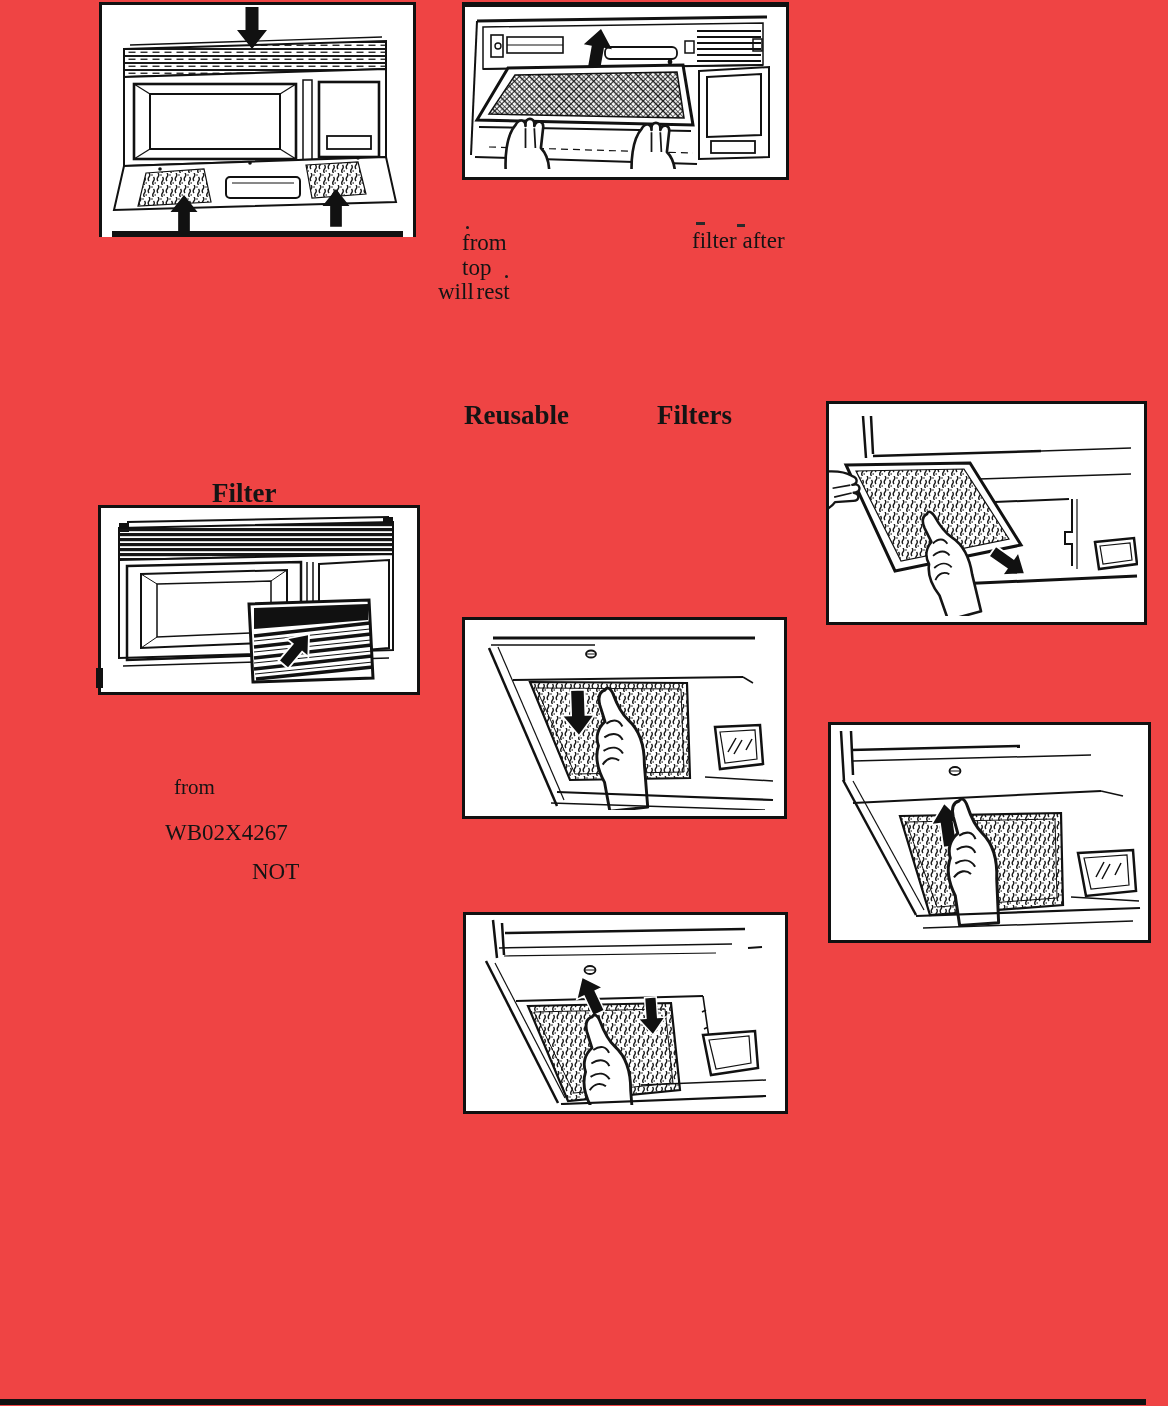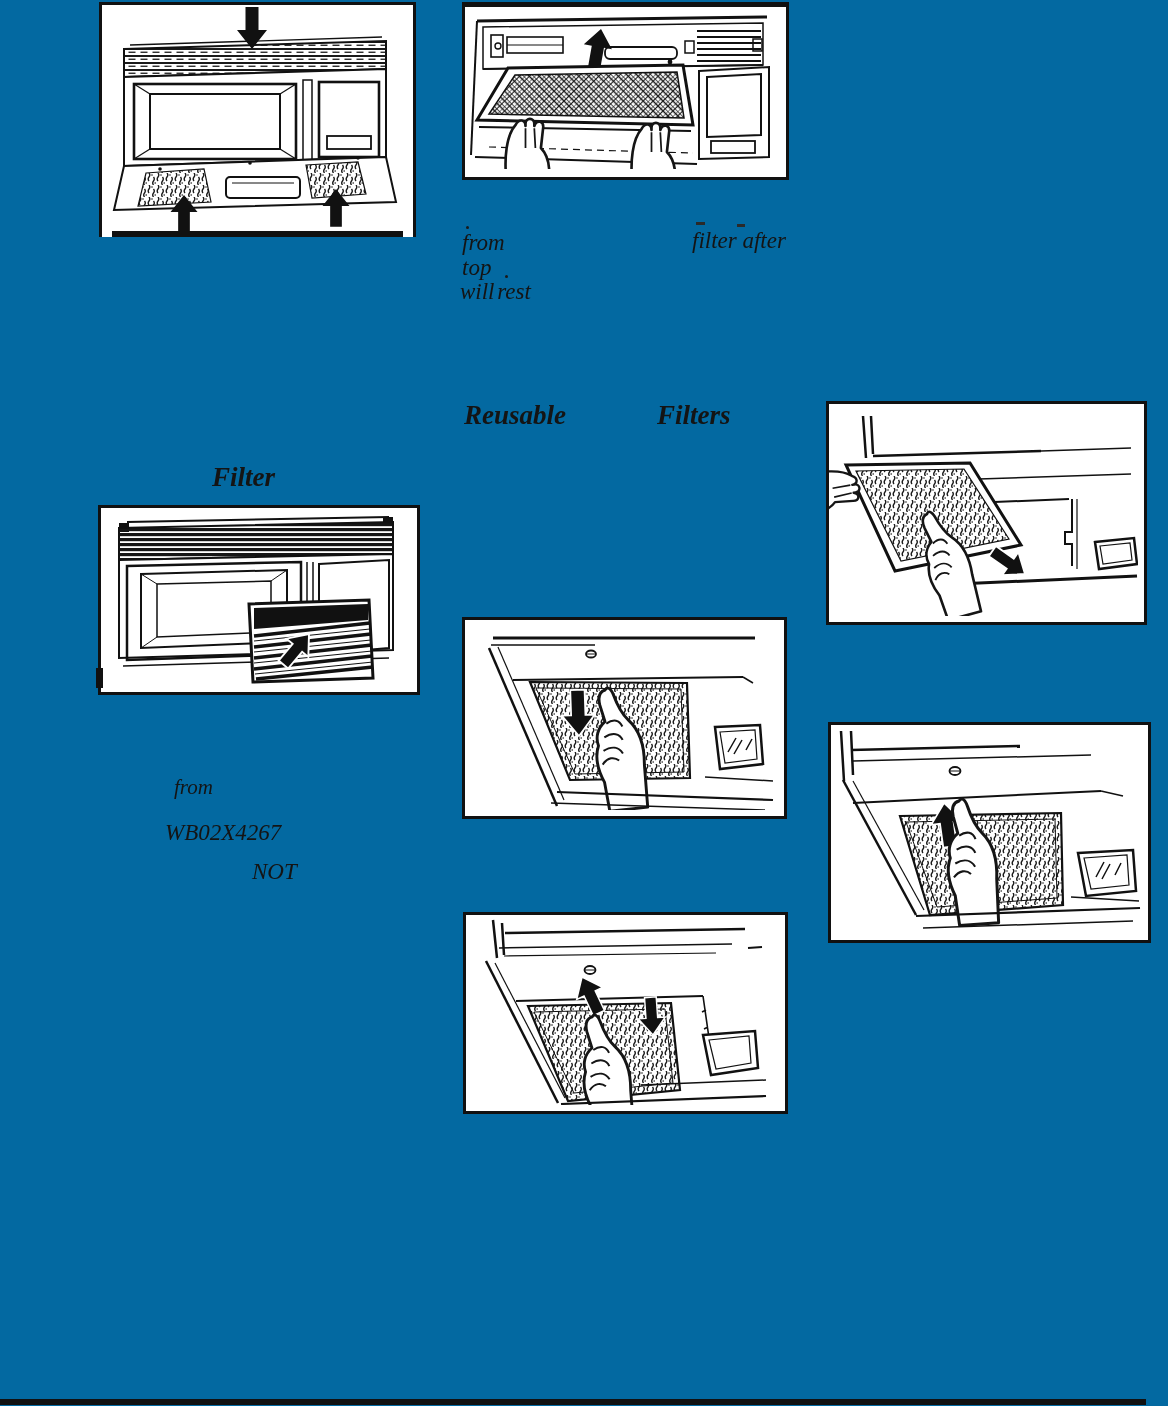--- a/index.html
+++ b/index.html
@@ -1,18 +1,18 @@
 <!DOCTYPE html>
 <html><head>
 <meta charset="utf-8">
 <style>
   html,body{margin:0;padding:0;background:#fff;}
   #page{
-    position:relative;width:1168px;height:1406px;background:#0369a1;
-    font-family:"Liberation Serif", serif;color:#141414;overflow:hidden;font-style:italic;
+    position:relative;width:1168px;height:1406px;background:#ef4444;
+    font-family:"Liberation Serif", serif;color:#141414;overflow:hidden;
   }
   .fig{position:absolute;background:#fff;border:3px solid #111;}
   .fig svg{display:block;}
   .frag{position:absolute;font-size:23px;line-height:1;white-space:nowrap;}
   .tight{word-spacing:-3px;}
   .h-bold{position:absolute;font-weight:bold;font-size:27px;line-height:1;white-space:nowrap;}
   .rule{position:absolute;background:#111;}
   .dot{position:absolute;width:3px;height:3px;background:#1a1a1a;border-radius:50%;}
   .dash{position:absolute;height:3px;background:#2a2a2a;}
 </style>
@@ -108,29 +108,29 @@
       <line x1="24" y1="140" x2="228" y2="146" stroke="#111" stroke-width="1.2" stroke-dasharray="7,5"></line>
       <line x1="10" y1="150" x2="232" y2="157" stroke="#111" stroke-width="2"></line>
       <use href="#hand-grip" transform="translate(66,108) scale(1.1)"></use>
       <use href="#hand-grip" transform="translate(192,112) scale(1.1)"></use>
     </svg>
   </div>
 
   <span class="frag" style="left:462px;top:231px;">from</span>
   <span class="frag" style="left:692px;top:229px;">filter after</span>
   <span class="frag" style="left:462px;top:256px;">top</span>
-  <span class="frag tight" style="left:460px;top:280px;">will rest</span>
+  <span class="frag tight" style="left:438px;top:280px;">will rest</span>
   <div class="dot" style="left:466px;top:226px;"></div>
   <div class="dash" style="left:696px;top:222px;width:9px;"></div>
   <div class="dash" style="left:737px;top:224px;width:8px;"></div>
   <div class="dot" style="left:505px;top:275px;"></div>
 
   <span class="h-bold" style="left:464px;top:402px;">Reusable</span>
   <span class="h-bold" style="left:657px;top:402px;">Filters</span>
-  <span class="h-bold" style="left:212px;top:464px;">Filter</span>
+  <span class="h-bold" style="left:212px;top:480px;">Filter</span>
 
   <div class="fig" style="left:98px;top:505px;width:316px;height:184px;">
     <svg width="310" height="178" viewBox="0 0 310 178">
       <line x1="26" y1="14" x2="288" y2="9" stroke="#111" stroke-width="2"></line>
       <rect x="18" y="15" width="10" height="9" fill="#111"></rect>
       <rect x="282" y="9" width="10" height="9" fill="#111"></rect>
       <polygon points="18,20 292,14 292,46 18,52" fill="url(#hband)" stroke="#111" stroke-width="2"></polygon>
       <polygon points="18,52 292,46 292,142 18,150" fill="#fff" stroke="#111" stroke-width="2"></polygon>
       <polygon points="26,58 200,54 200,146 26,152" fill="none" stroke="#111" stroke-width="2.5"></polygon>
       <polygon points="40,66 186,62 186,134 40,140" fill="none" stroke="#111" stroke-width="2"></polygon>

